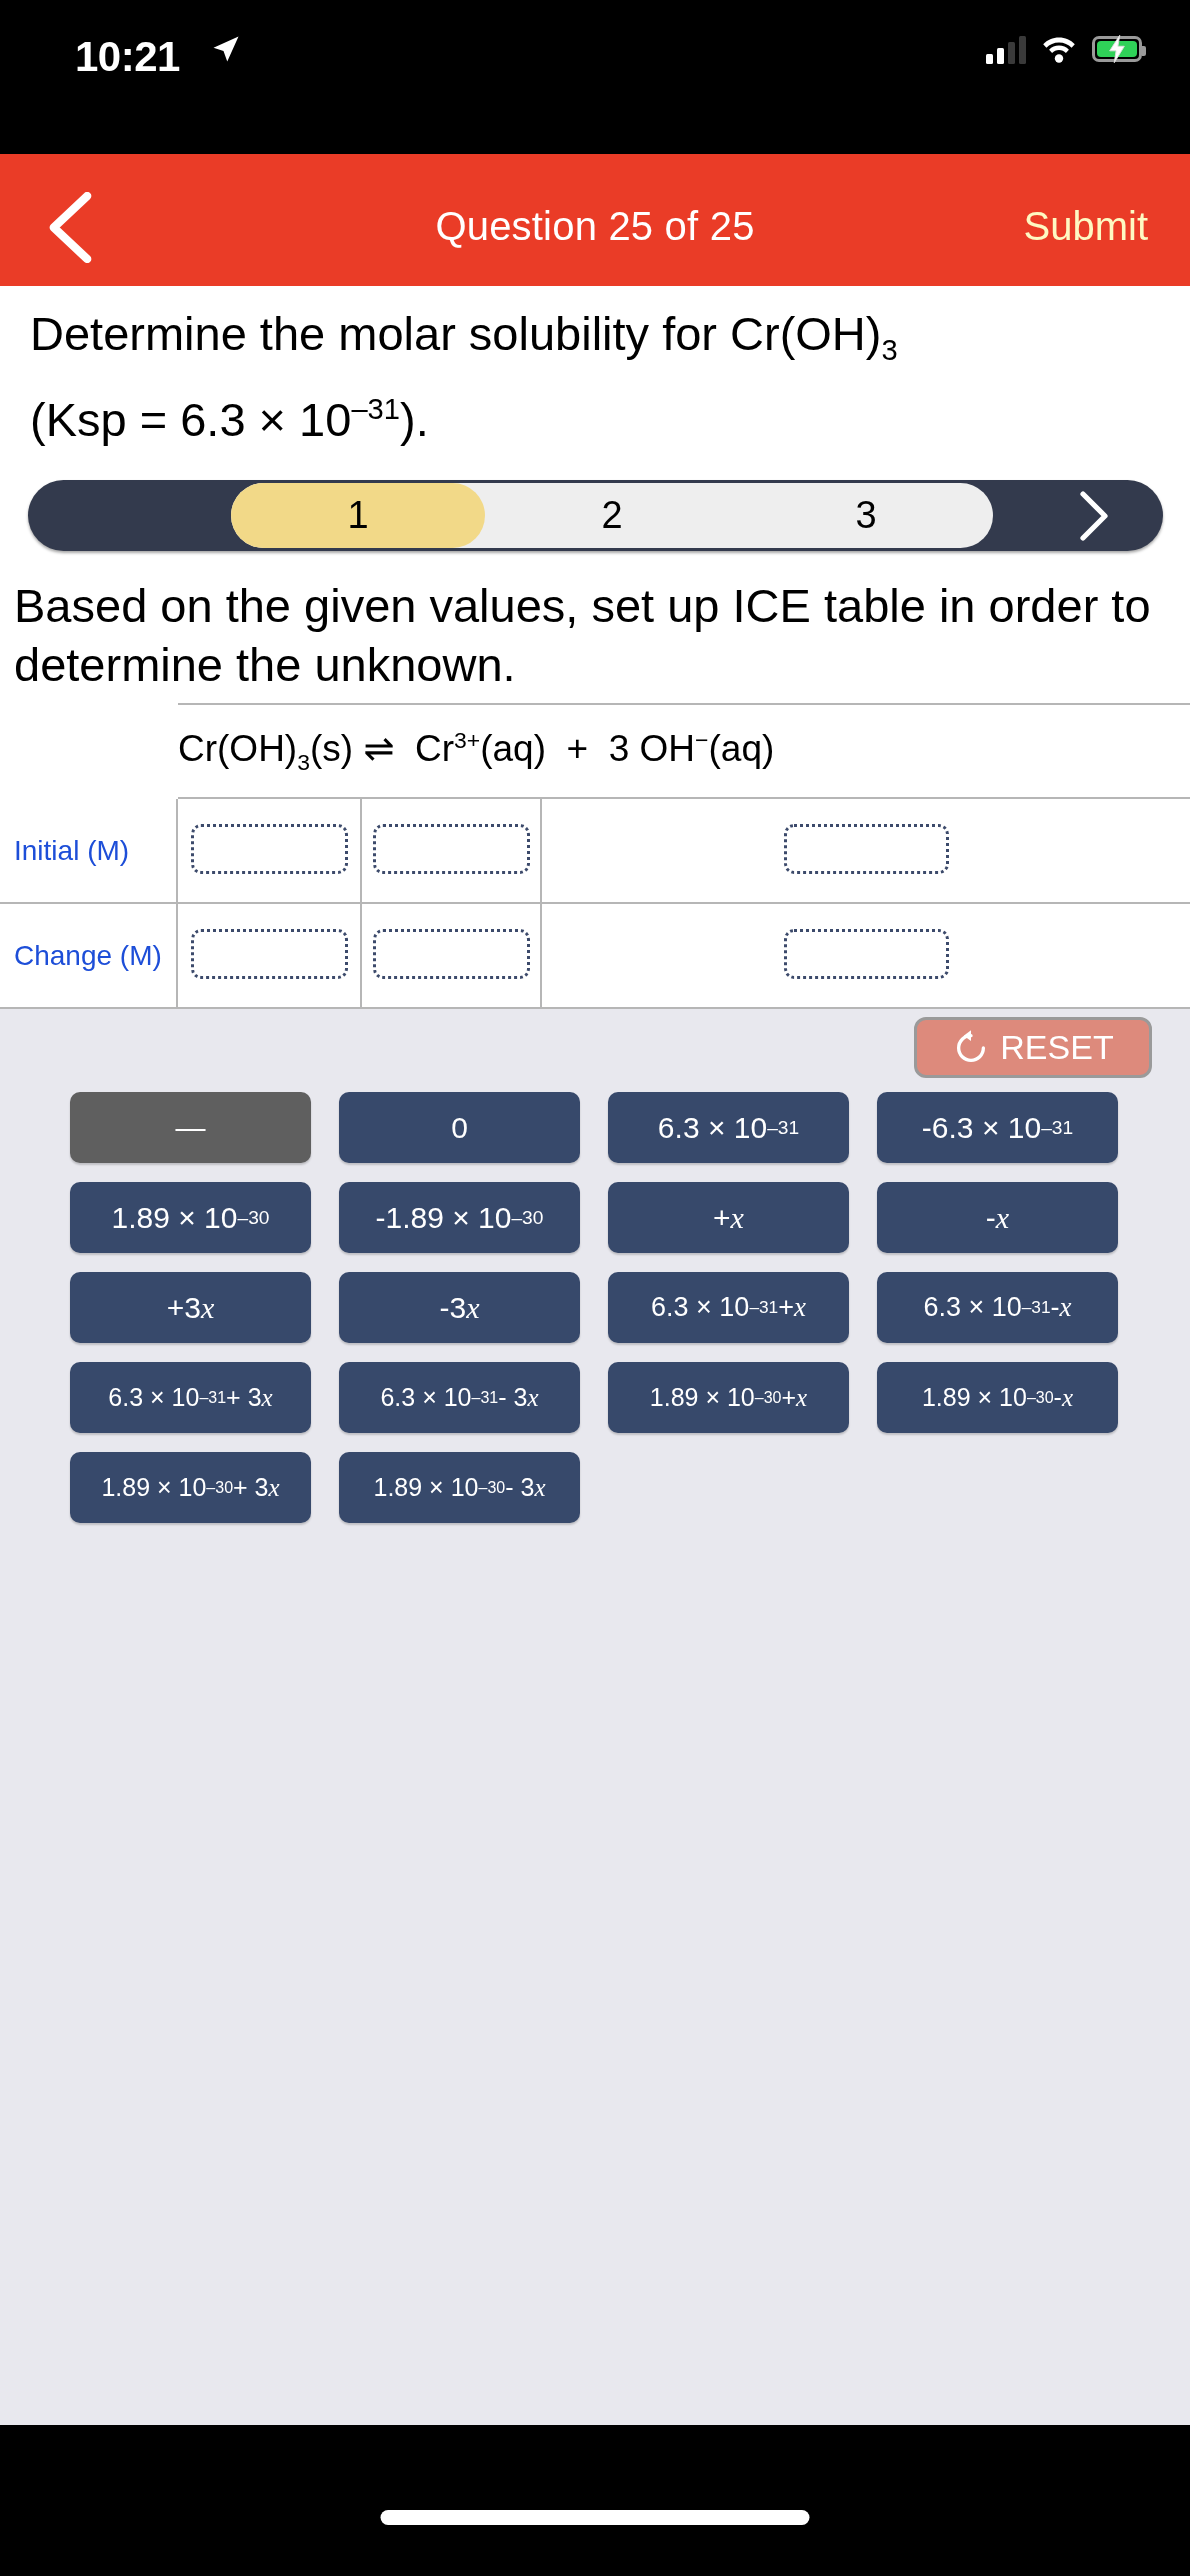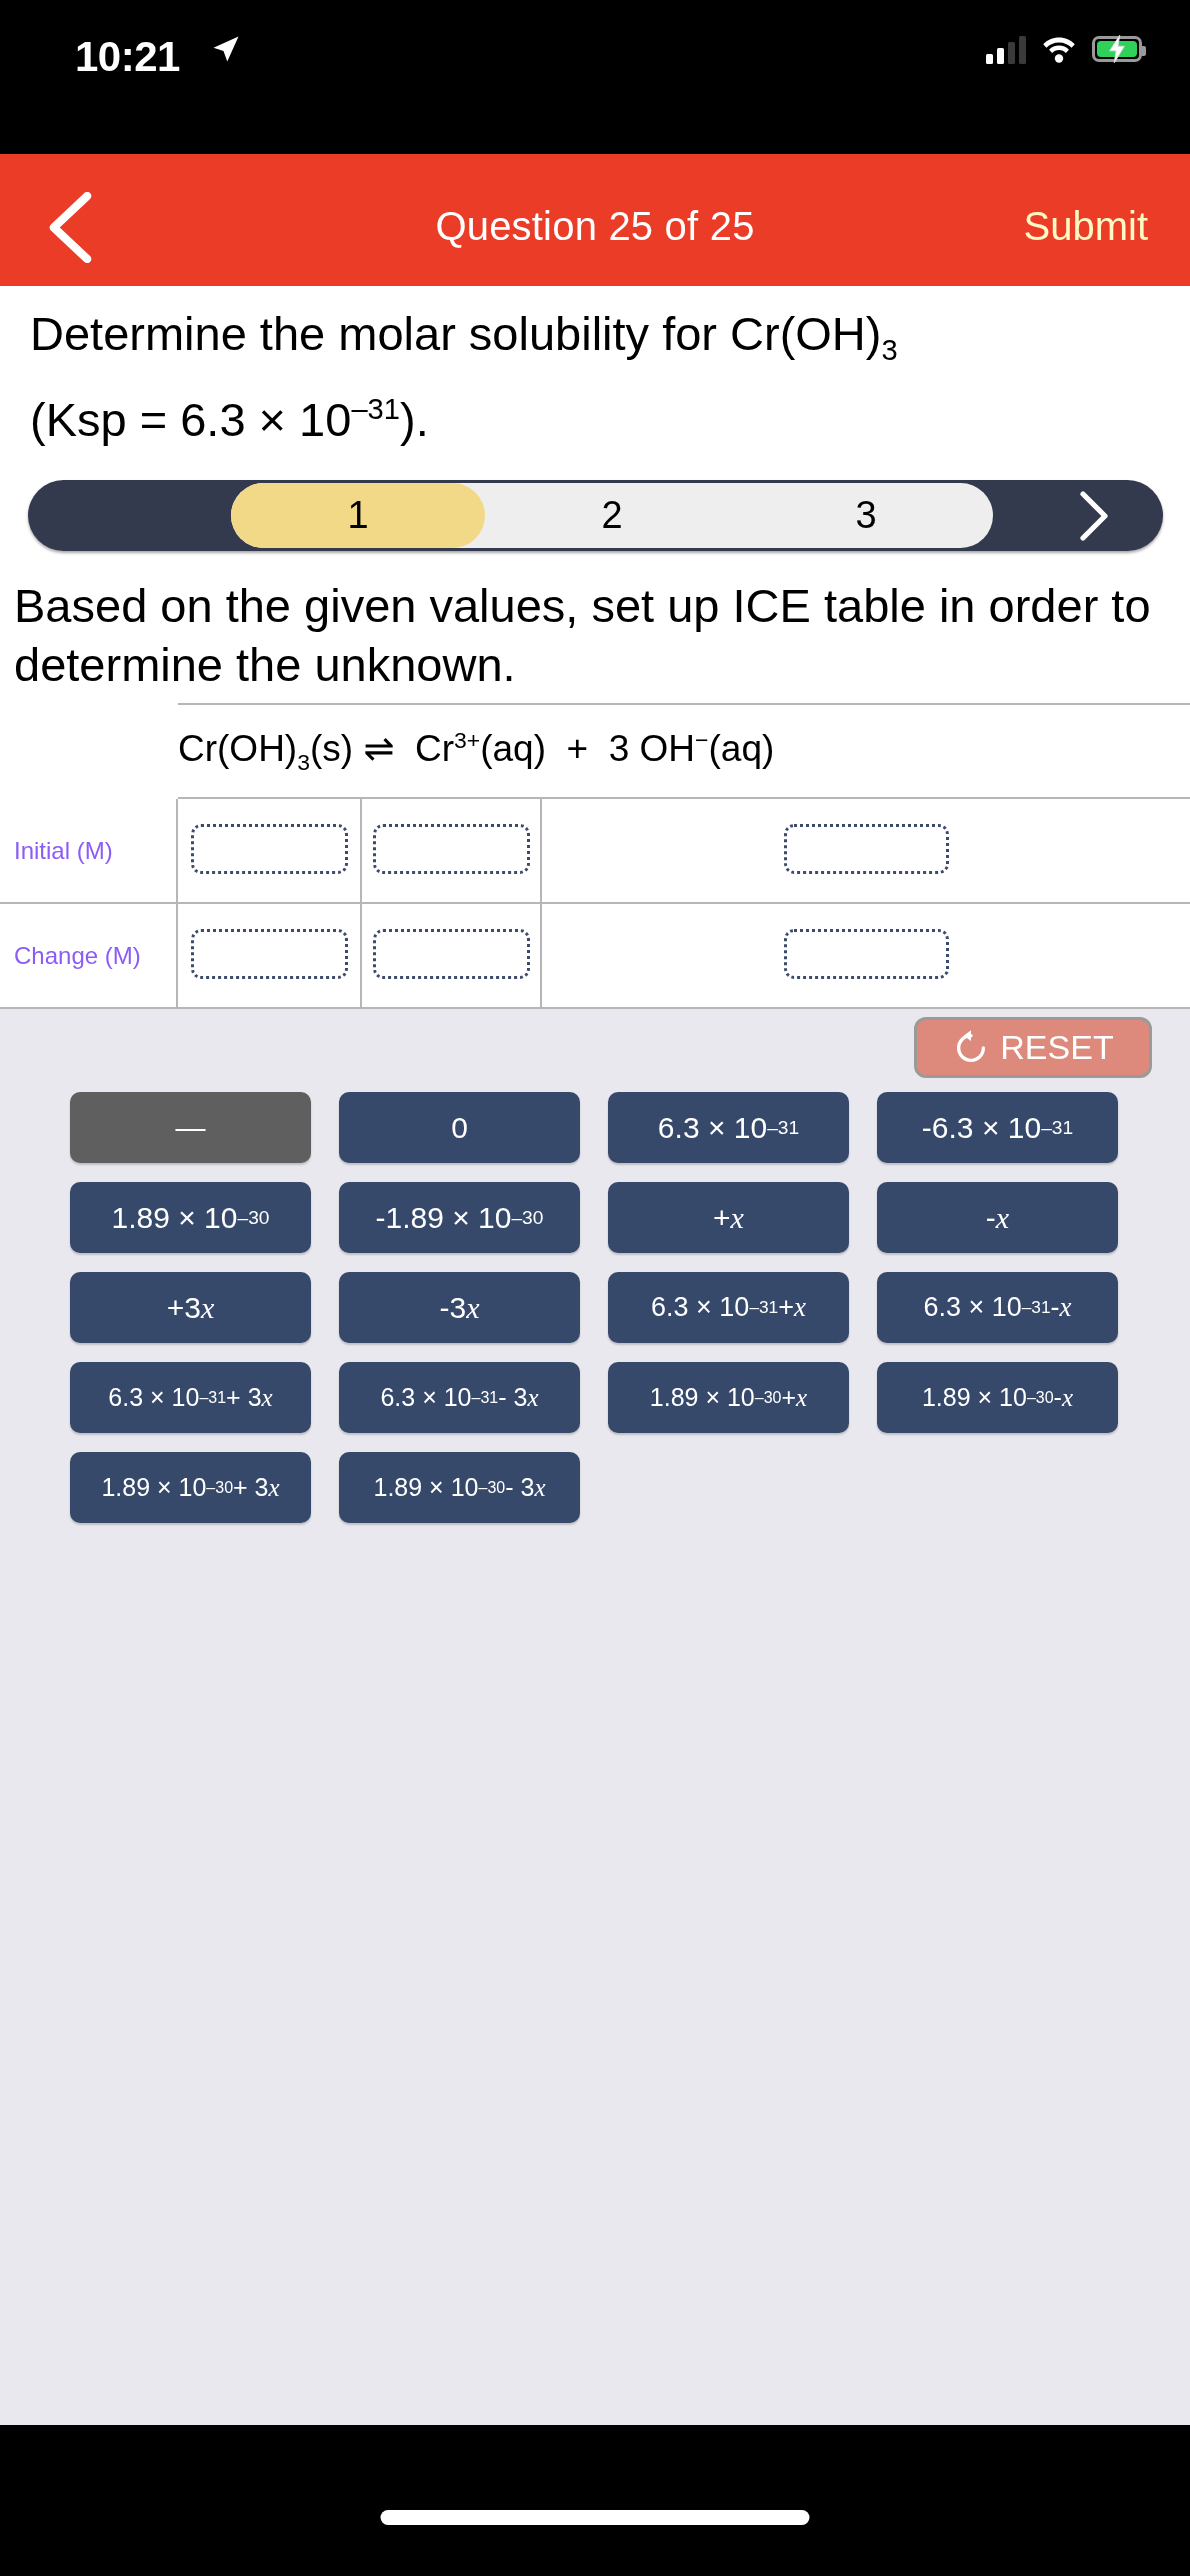--- a/index.html
+++ b/index.html
@@ -233,22 +233,22 @@
   }
   .ice td.corner {
     border-left: none;
     border-top: none;
     border-color: transparent;
     background: #ffffff;
   }
   .ice td.rowlabel {
     border-left: none;
     padding-left: 14px;
-    font-size: 24px;
-    color: #8b5cf6;
+    font-size: 28px;
+    color: #1d4ed8;
     height: 103px;
   }
   .ice td.eqhead {
     text-align: left;
     height: 92px;
     font-size: 37px;
     color: #000000;
     white-space: nowrap;
   }
   .ice td.eqhead sub, .ice td.eqhead sup { font-size: 0.62em; }

